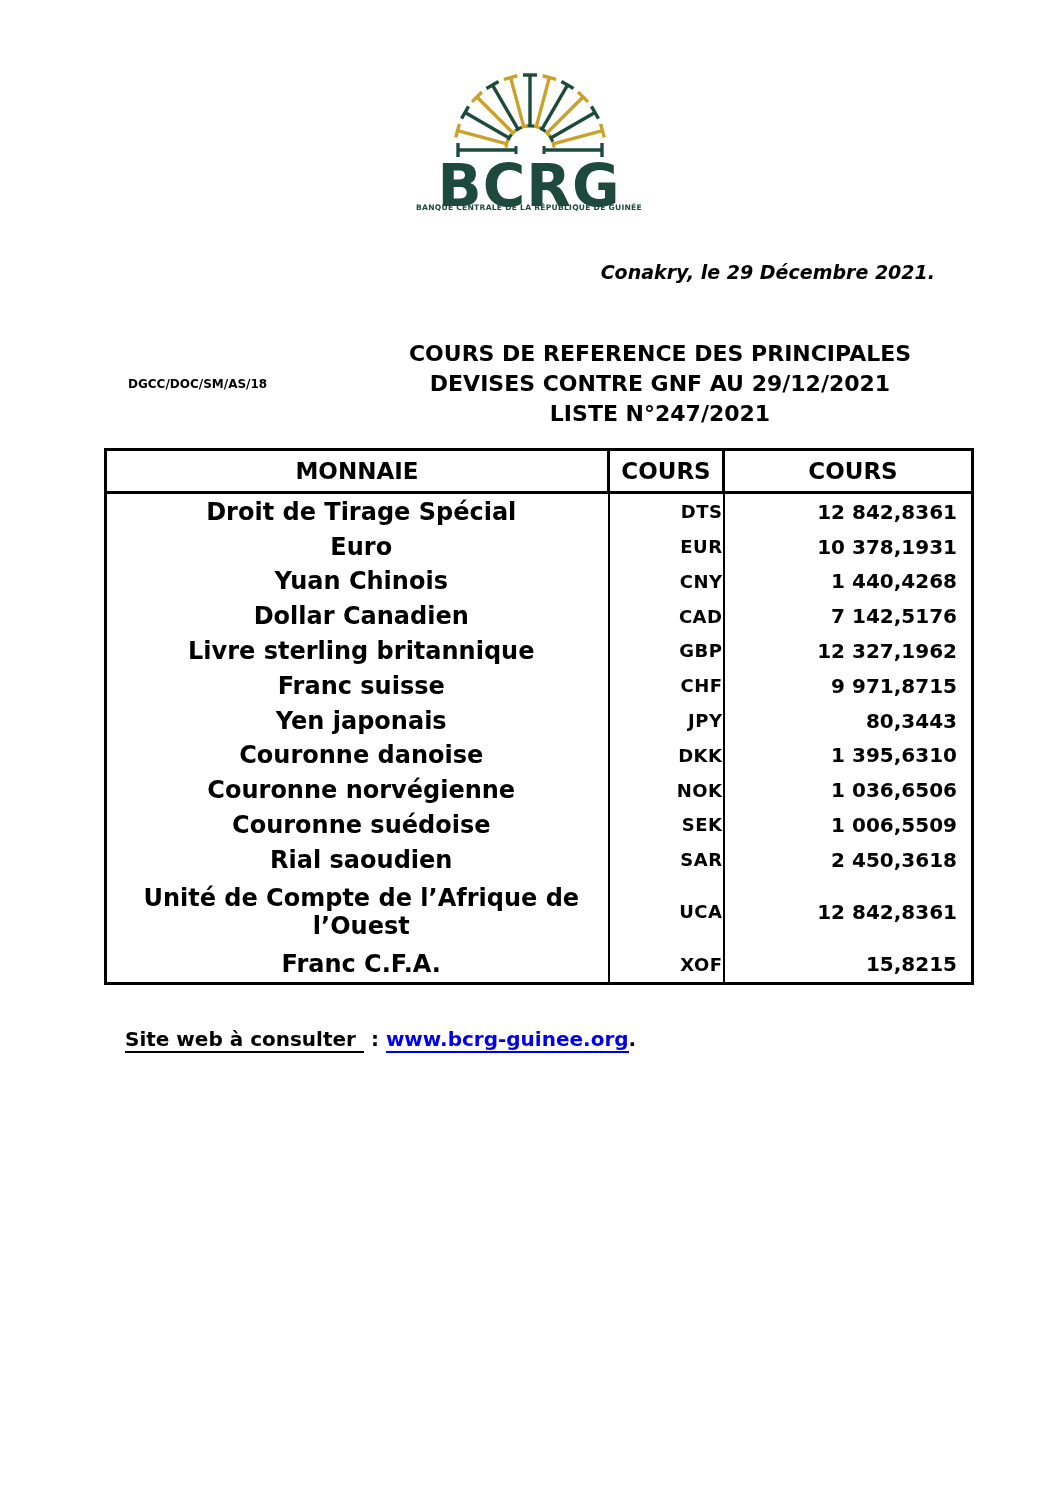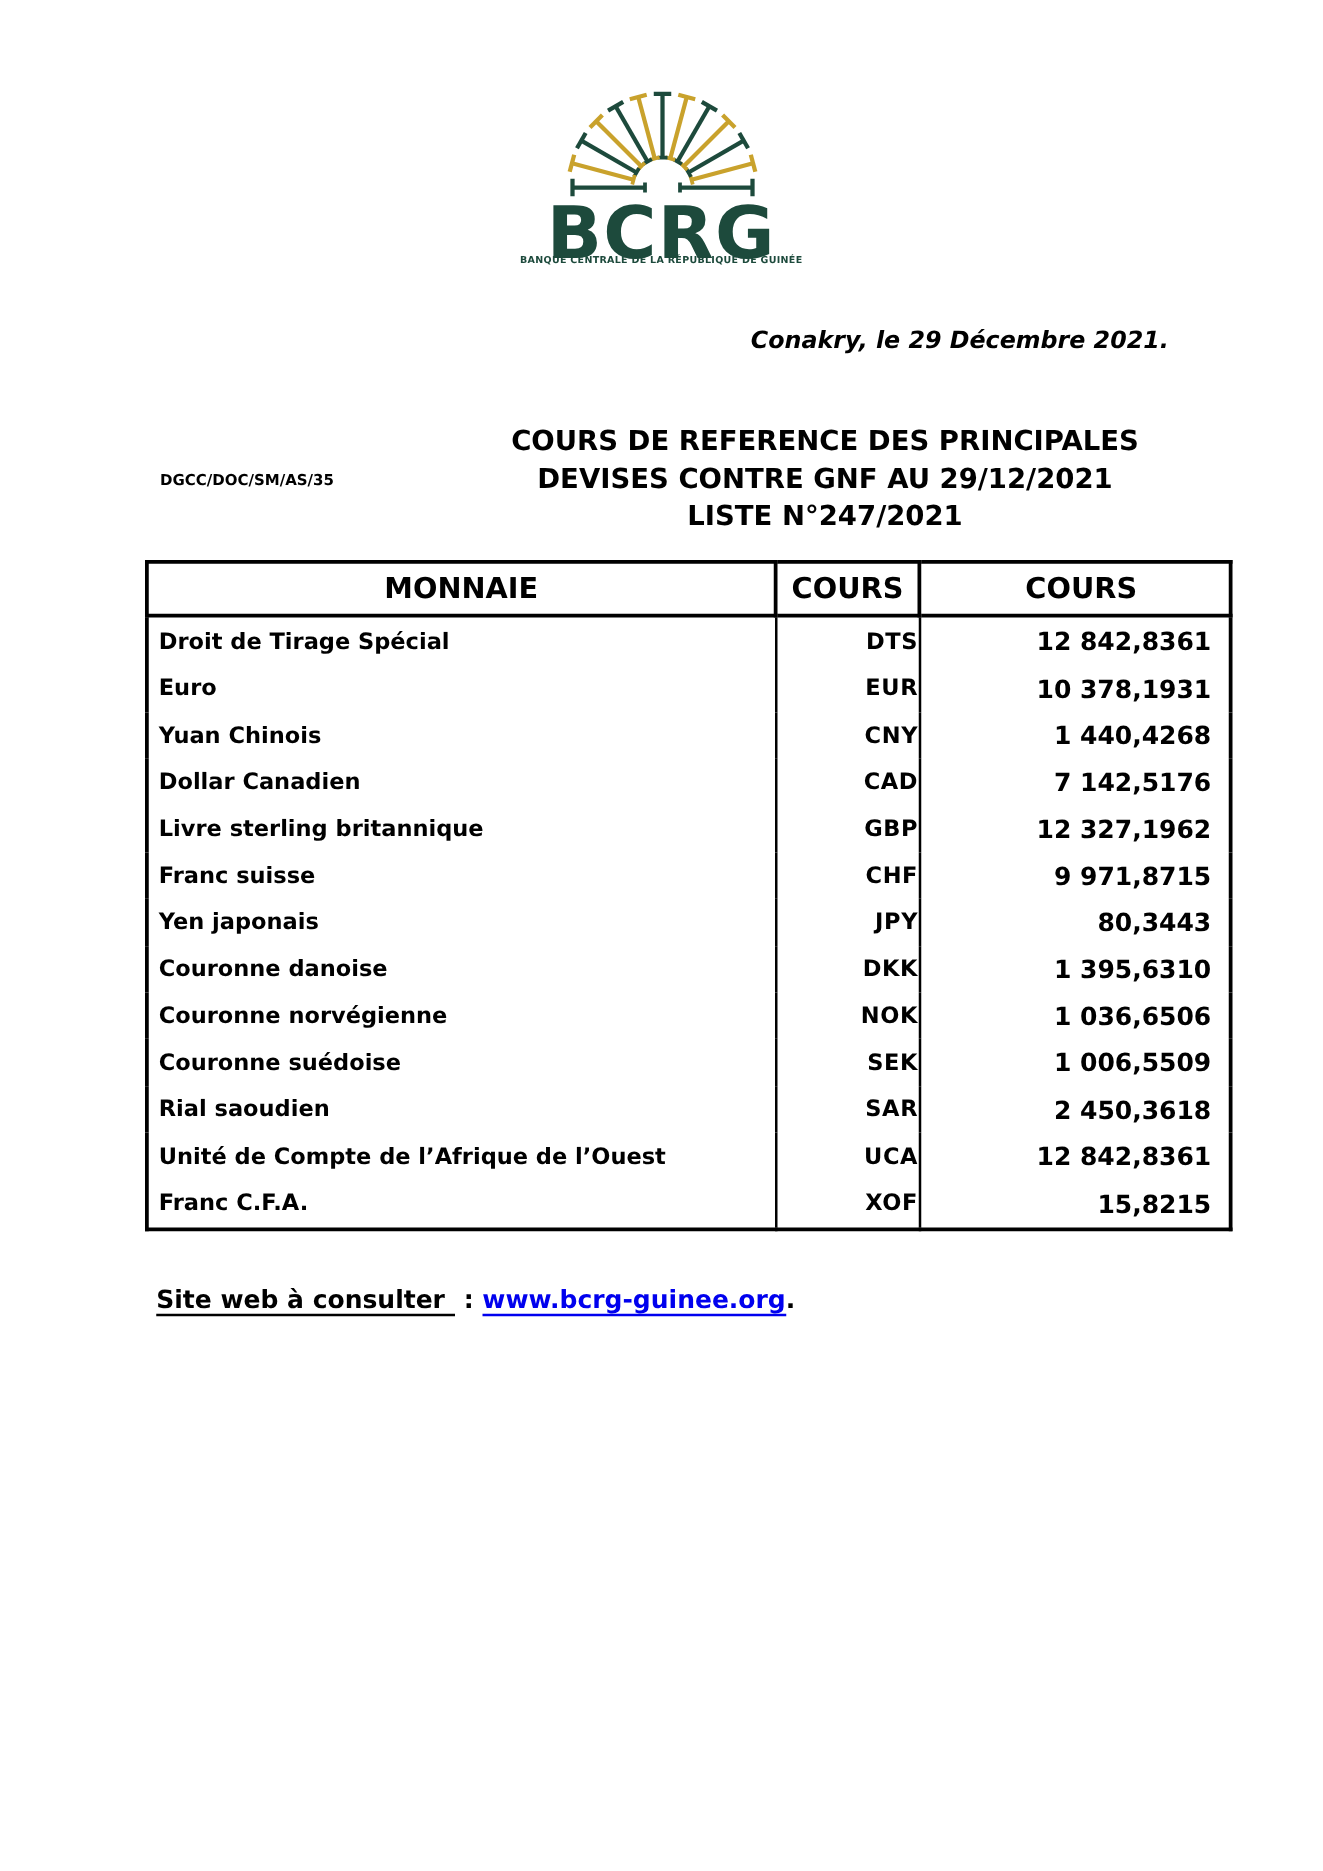--- a/index.html
+++ b/index.html
@@ -18,29 +18,29 @@
   
   .dateline{position:absolute;top:261px;right:123px;font-size:19px;font-weight:700;
             font-style:italic;}
   .refnum{position:absolute;left:128px;top:377px;font-size:12px;font-weight:700;}
 
   
   .title{position:absolute;left:330px;top:339px;width:660px;text-align:center;
          font-size:22px;font-weight:800;line-height:30px;}
 
   
-  table.rates{position:absolute;left:116px;top:448px;width:848px;height:537px;
+  table.rates{position:absolute;left:104px;top:448px;width:848px;height:537px;
               border-collapse:collapse;table-layout:fixed;}
   table.rates, table.rates th{border:3px solid #000;}
   th{font-size:23px;font-weight:800;height:40px;text-align:center;padding:0;}
   td{font-weight:700;vertical-align:middle;padding:0;}
   .w-monnaie{width:500px;}
   .w-code{width:112px;}
   .w-cours{width:236px;padding-left:10px;}
-  td.td-monnaie{font-size:18px;text-align:left;padding-left:8px;}
+  td.td-monnaie{font-size:24px;text-align:center;padding-left:8px;}
   td.td-code{font-size:18px;text-align:right;letter-spacing:.5px;
              border-left:2px solid #000;border-right:2px solid #000;}
   td.td-cours{font-size:20px;text-align:right;padding-right:14px;}
   tbody{border:3px solid #000;}
 
   
   .footer{position:absolute;left:125px;top:1027px;font-size:20px;font-weight:800;}
   .site-label{border-bottom:2px solid #000;padding-right:8px;}
   .site-link{color:var(--blue);text-decoration:none;border-bottom:2px solid var(--blue);}
 </style>
@@ -90,21 +90,21 @@
         <line x1="124" y1="84" x2="182" y2="84" stroke="#1d4a3c" stroke-width="3.4"></line>
         <line x1="182" y1="77" x2="182" y2="91" stroke="#1d4a3c" stroke-width="3.4"></line>
         <line x1="124" y1="80" x2="124" y2="88" stroke="#1d4a3c" stroke-width="3"></line>
       </svg>
     <div class="wordmark">BCRG</div>
     <div class="tagline">BANQUE CENTRALE DE LA RÉPUBLIQUE DE GUINÉE</div>
   </div>
 
   <div class="dateline">Conakry, le 29 Décembre 2021.</div>
 
-  <div class="refnum">DGCC/DOC/SM/AS/35</div>
+  <div class="refnum">DGCC/DOC/SM/AS/18</div>
 
   <div class="title">
     <div>COURS DE REFERENCE DES PRINCIPALES</div>
     <div>DEVISES CONTRE GNF AU 29/12/2021</div>
     <div>LISTE N°247/2021</div>
   </div>
 
   <table class="rates">
     <thead>
       <tr>

